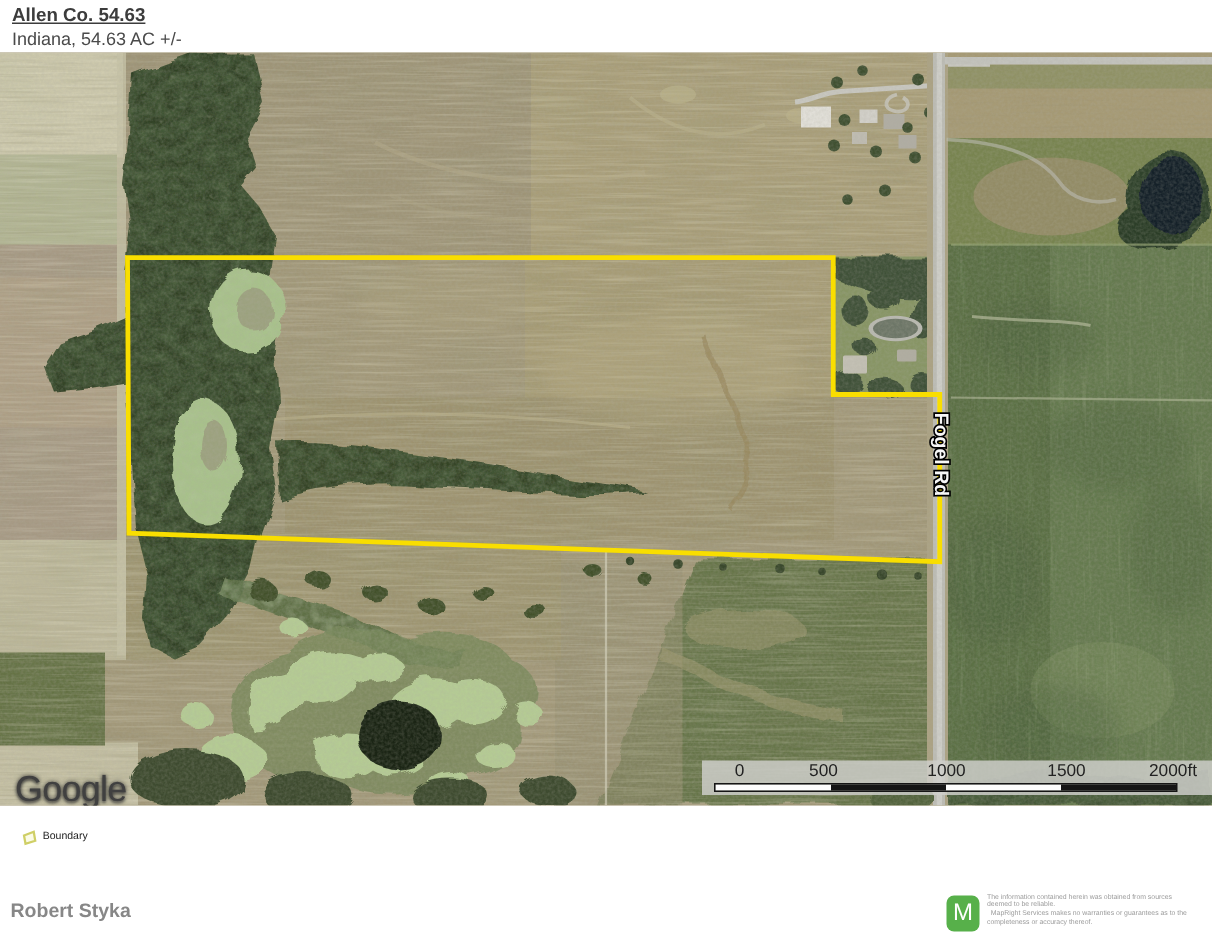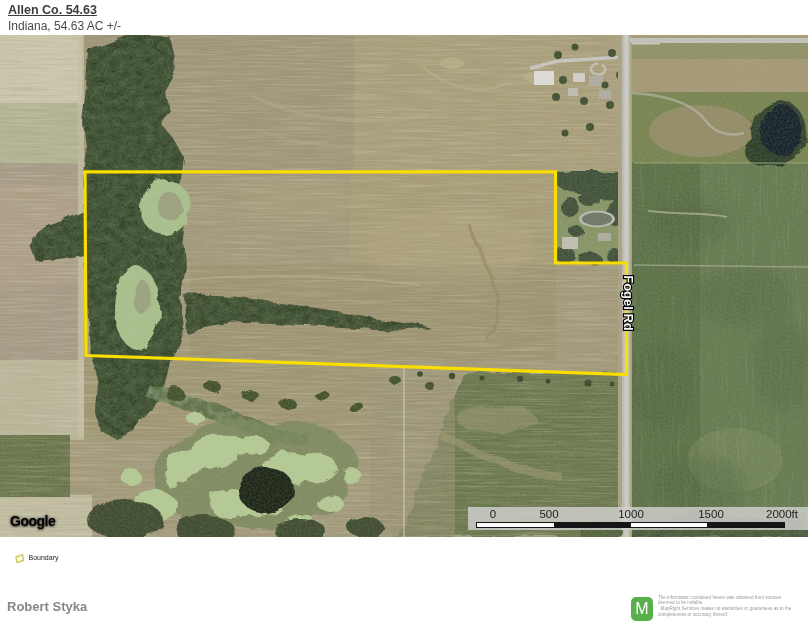--- a/index.html
+++ b/index.html
@@ -3,21 +3,21 @@
 <meta charset="utf-8">
 <style>
   html,body{margin:0;padding:0;}
   body{width:808px;height:624px;position:relative;background:#fff;font-family:"Liberation Sans",sans-serif;overflow:hidden;}
   #hdr1{position:absolute;left:8px;top:3px;font-size:12.5px;font-weight:bold;color:#3c3c3c;text-decoration:underline;}
   #hdr2{position:absolute;left:8px;top:19px;font-size:12px;color:#4a4a4a;text-align:center;}
   #map{position:absolute;left:0;top:35px;width:808px;height:502px;overflow:hidden;background:#a79d7e;}
   #mapsvg{filter:brightness(0.97) saturate(1.04);}
   #attrib{position:absolute;left:0;top:484px;width:808px;height:18px;background:rgba(44,44,44,0.78);margin-top:24px;}
   #attrib span{position:absolute;left:4px;top:2.5px;font-size:12px;letter-spacing:0.45px;color:#e9e9e9;white-space:nowrap;}
-  #google{position:absolute;left:10px;top:478px;font-size:14px;font-weight:bold;color:#000000;letter-spacing:-0.5px;
+  #google{position:absolute;left:10px;top:478px;font-size:24px;font-weight:normal;color:#404040;letter-spacing:-0.5px;
     text-shadow:0 0 3px rgba(50,50,50,.9),0 1px 2px rgba(50,50,50,.7);}
   #scalebox{position:absolute;left:468px;top:472px;width:340px;height:23px;background:rgba(207,207,203,0.83);}
   #scalebox .lb{position:absolute;top:1px;font-size:11.5px;color:#222;transform:translateX(-50%);}
   #scalebar{position:absolute;left:8px;top:15px;width:307px;height:4px;border:1px solid #151515;
     background:linear-gradient(90deg,#fdfdfd 0 25%,#151515 25% 50%,#fdfdfd 50% 75%,#151515 75% 100%);}
   #legend{position:absolute;left:14px;top:553px;}
   #legendtxt{position:absolute;left:28.5px;top:553.5px;font-size:7px;color:#1a1a1a;}
   #author{position:absolute;left:7px;top:598.5px;font-size:13px;font-weight:bold;color:#878787;}
   #mrlogo{position:absolute;left:631px;top:597px;width:22px;height:24px;border-radius:5px;background:#57b04a;}
   #mrlogo span{position:absolute;left:0;right:0;top:2.5px;text-align:center;font-size:16px;font-weight:400;color:#fff;}

